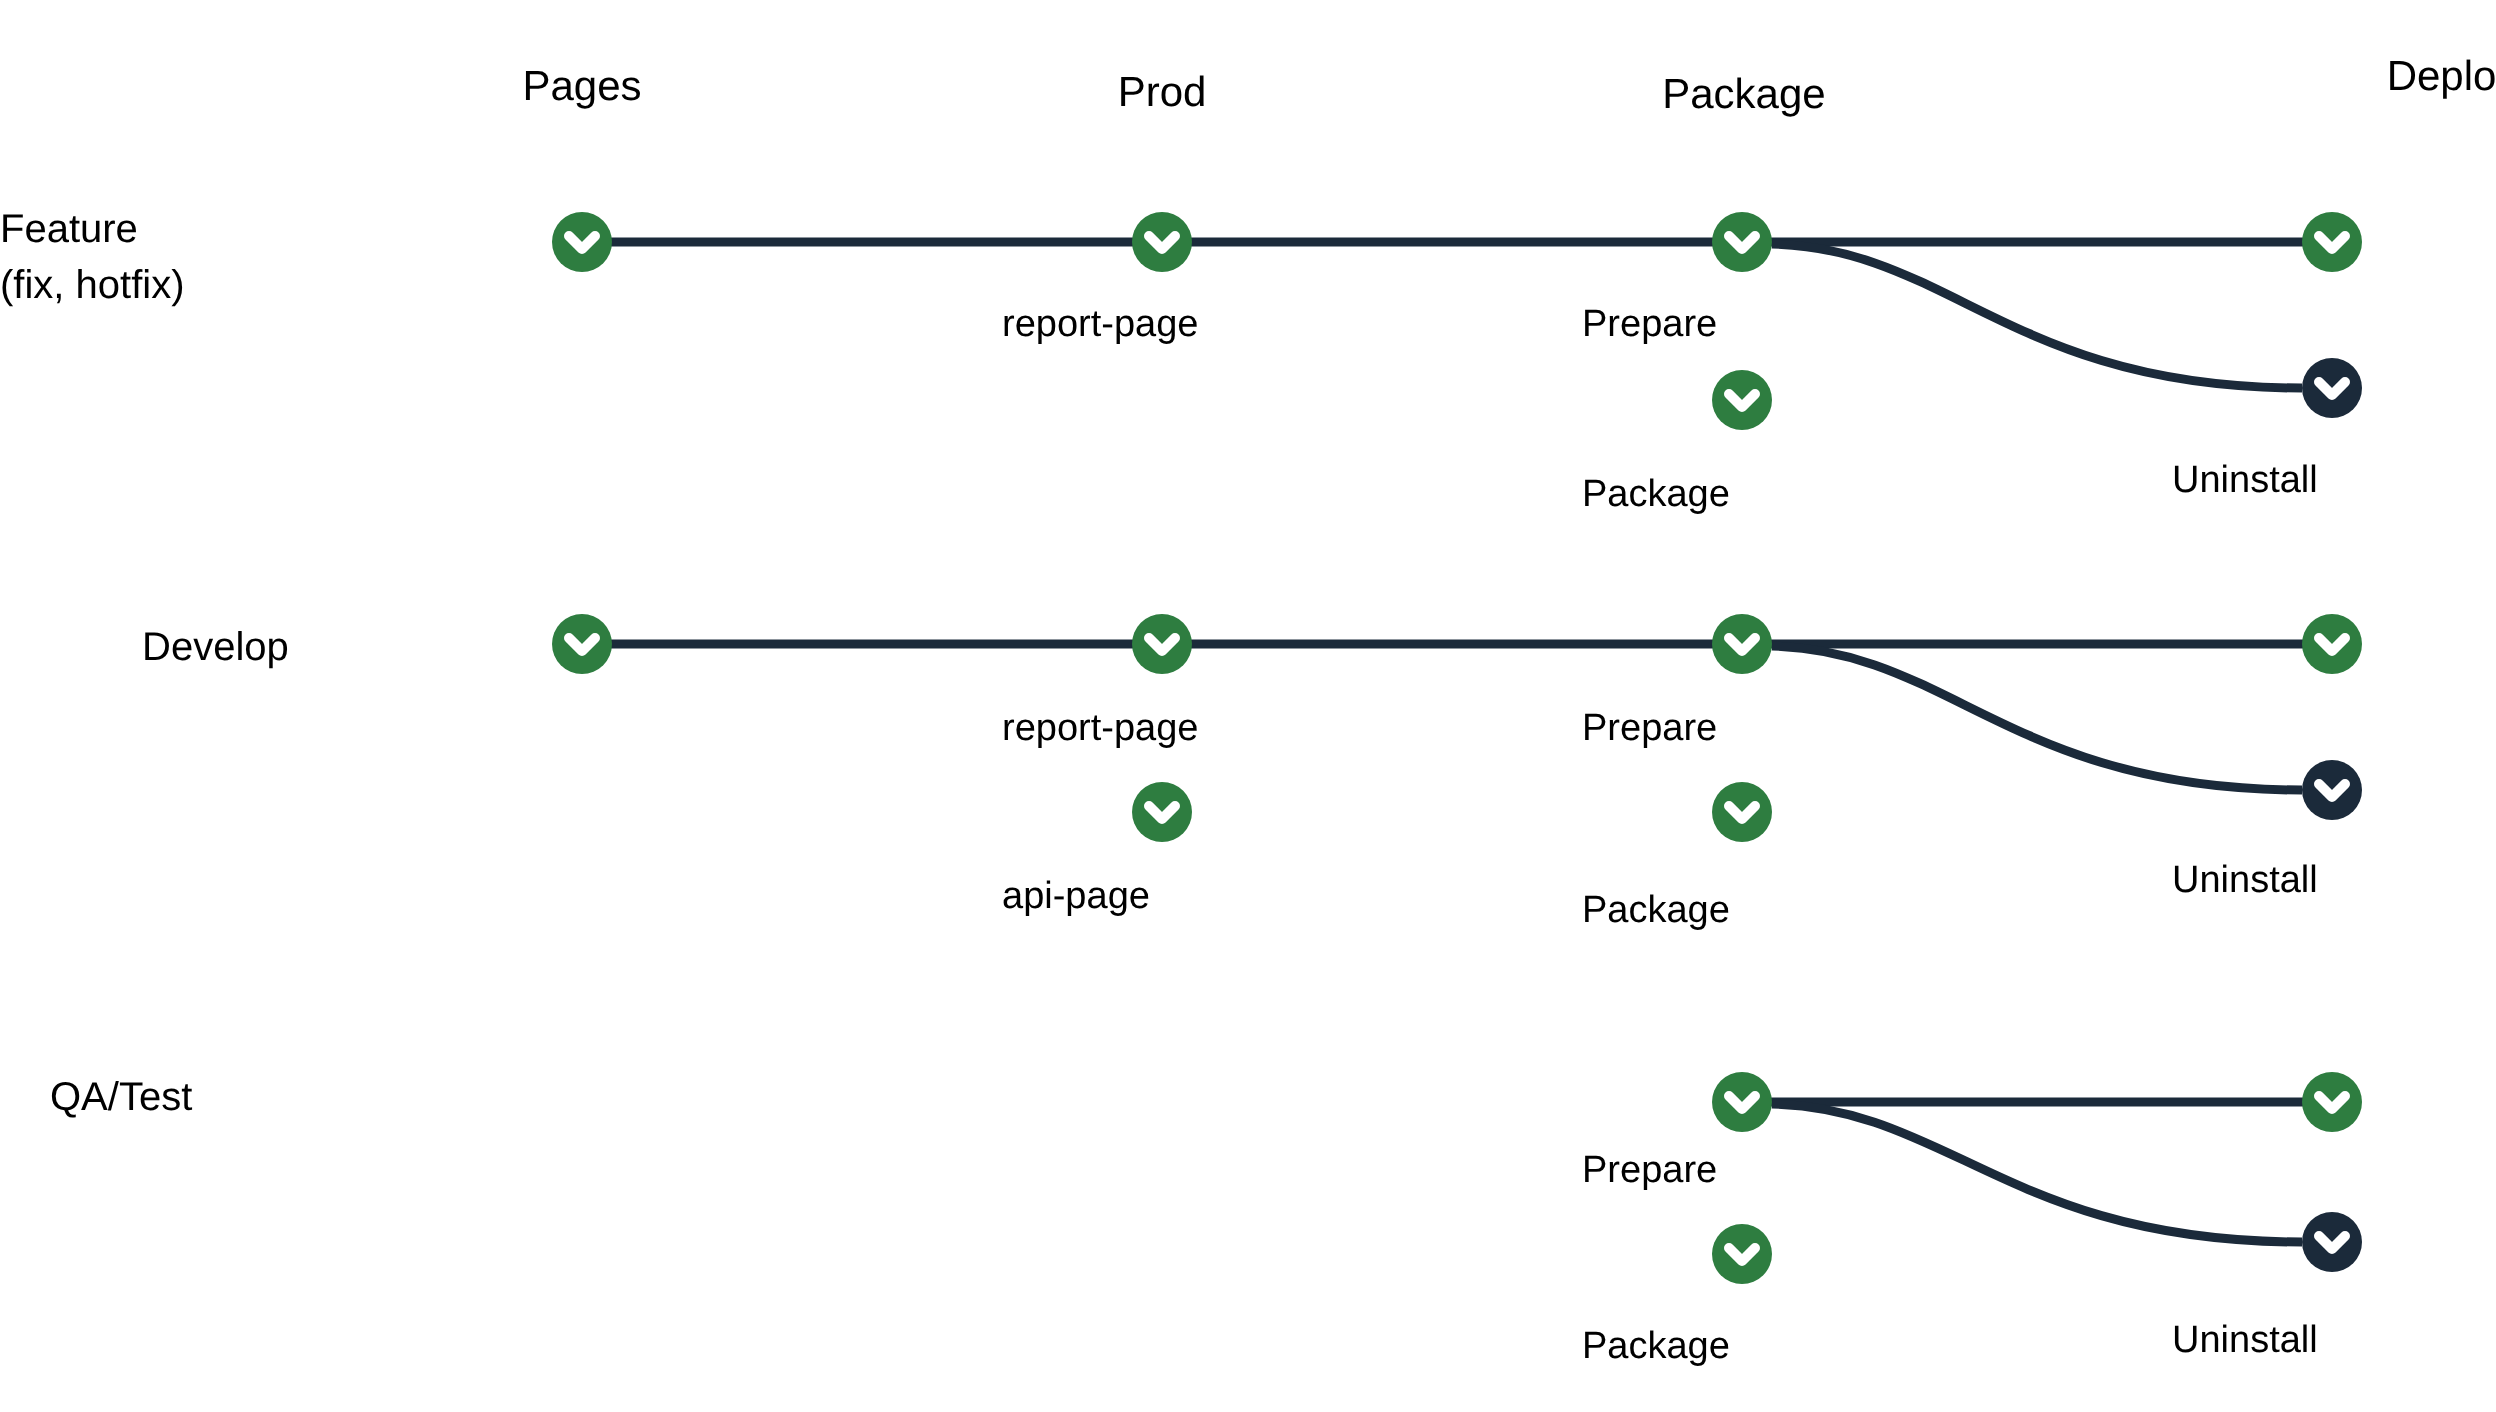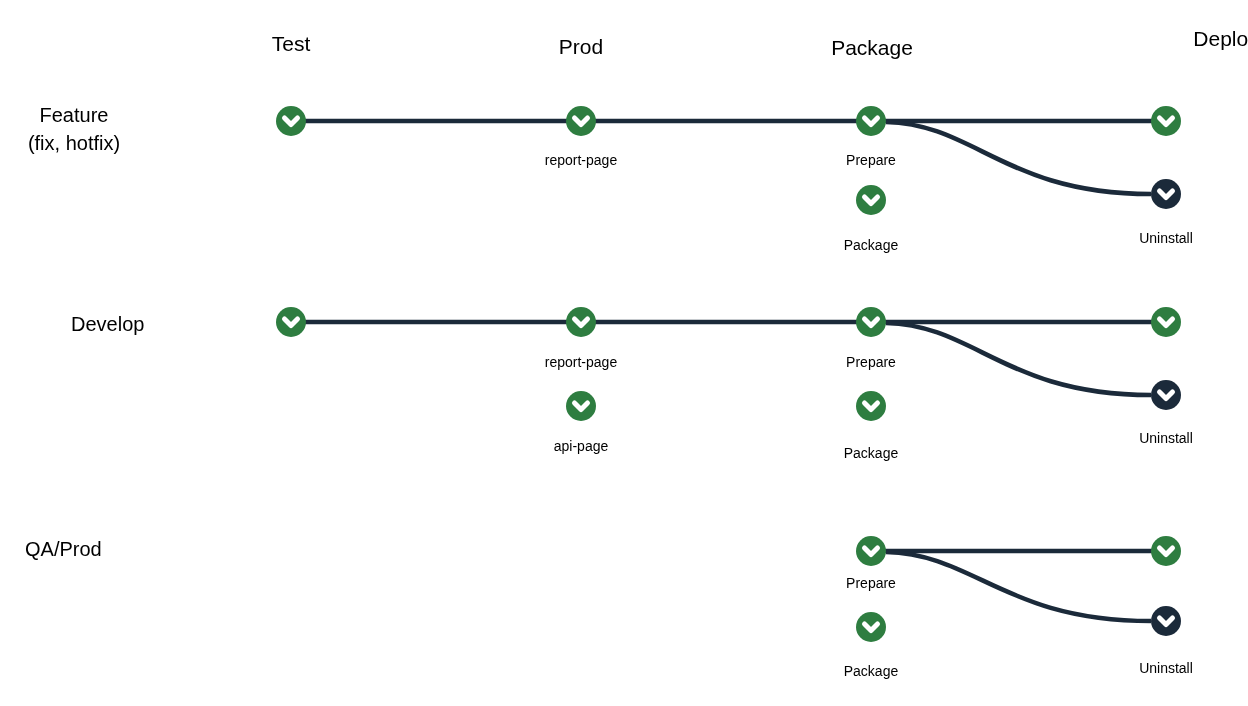--- a/index.html
+++ b/index.html
@@ -25,69 +25,69 @@
     text-align: center;
     font-size: 21px;
     z-index: 3;
   }
   .row-label {
     position: absolute;
     font-size: 20px;
     line-height: 28px;
     z-index: 3;
   }
-  .row-label.centered { width: 148px; text-align: center; }
+  .row-label.centered { width: 148px; }
   .node {
     position: absolute;
     width: 30px;
     height: 30px;
     border-radius: 50%;
     z-index: 2;
     display: flex;
     align-items: center;
     justify-content: center;
     cursor: pointer;
   }
   .node.green { background: var(--success-green, #2e7d40); }
   .node.dark  { background: var(--dark-navy, #1b2a3a); }
   .node svg { display: block; }
   .node-label {
     position: absolute;
     width: 160px;
-    text-align: center;
-    font-size: 14px;
+    text-align: left;
+    font-size: 19px;
     z-index: 3;
     white-space: nowrap;
   }
 </style>
 </head>
 <body>
 
 <div class="canvas">
 
   <svg class="wires" width="1248" height="706" viewBox="0 0 1248 706">
     <path class="wire" d="M291 121 H1166"></path>
     <path class="wire" d="M886 122 C975 124 1005 194 1151 194"></path>
     <path class="wire" d="M291 322 H1166"></path>
     <path class="wire" d="M886 323 C975 325 1005 395 1151 395"></path>
     <path class="wire" d="M871 551 H1166"></path>
     <path class="wire" d="M886 552 C975 554 1005 621 1151 621"></path>
   </svg>
 
-  <div class="col-header" style="left:211px; top:32px;">Test</div>
+  <div class="col-header" style="left:211px; top:32px;">Pages</div>
   <div class="col-header" style="left:501px; top:35px;">Prod</div>
   <div class="col-header" style="left:792px; top:36px;">Package</div>
   <div class="col-header" style="left:1146px; top:27px;">Deploy</div>
 
   <div class="row-label centered" style="left:0px; top:101px;">
     <span>Feature</span><br>
     <span>(fix, hotfix)</span>
   </div>
   <div class="row-label" style="left:28px; top:310px;margin-left:43px;">Develop</div>
-  <div class="row-label" style="left:25px; top:535px;">QA/Prod</div>
+  <div class="row-label" style="left:25px; top:535px;">QA/Test</div>
 
   <div class="node green" style="left:276px; top:106px;">
     <svg viewBox="0 0 30 30" width="30" height="30">
       <path d="M8.5 12 L15 18.5 L21.5 12" fill="none" stroke="#ffffff" stroke-width="5" stroke-linecap="round" stroke-linejoin="round"></path>
     </svg>
   </div>
   <div class="node green" style="left:566px; top:106px;">
     <svg viewBox="0 0 30 30" width="30" height="30">
       <path d="M8.5 12 L15 18.5 L21.5 12" fill="none" stroke="#ffffff" stroke-width="5" stroke-linecap="round" stroke-linejoin="round"></path>
     </svg>

